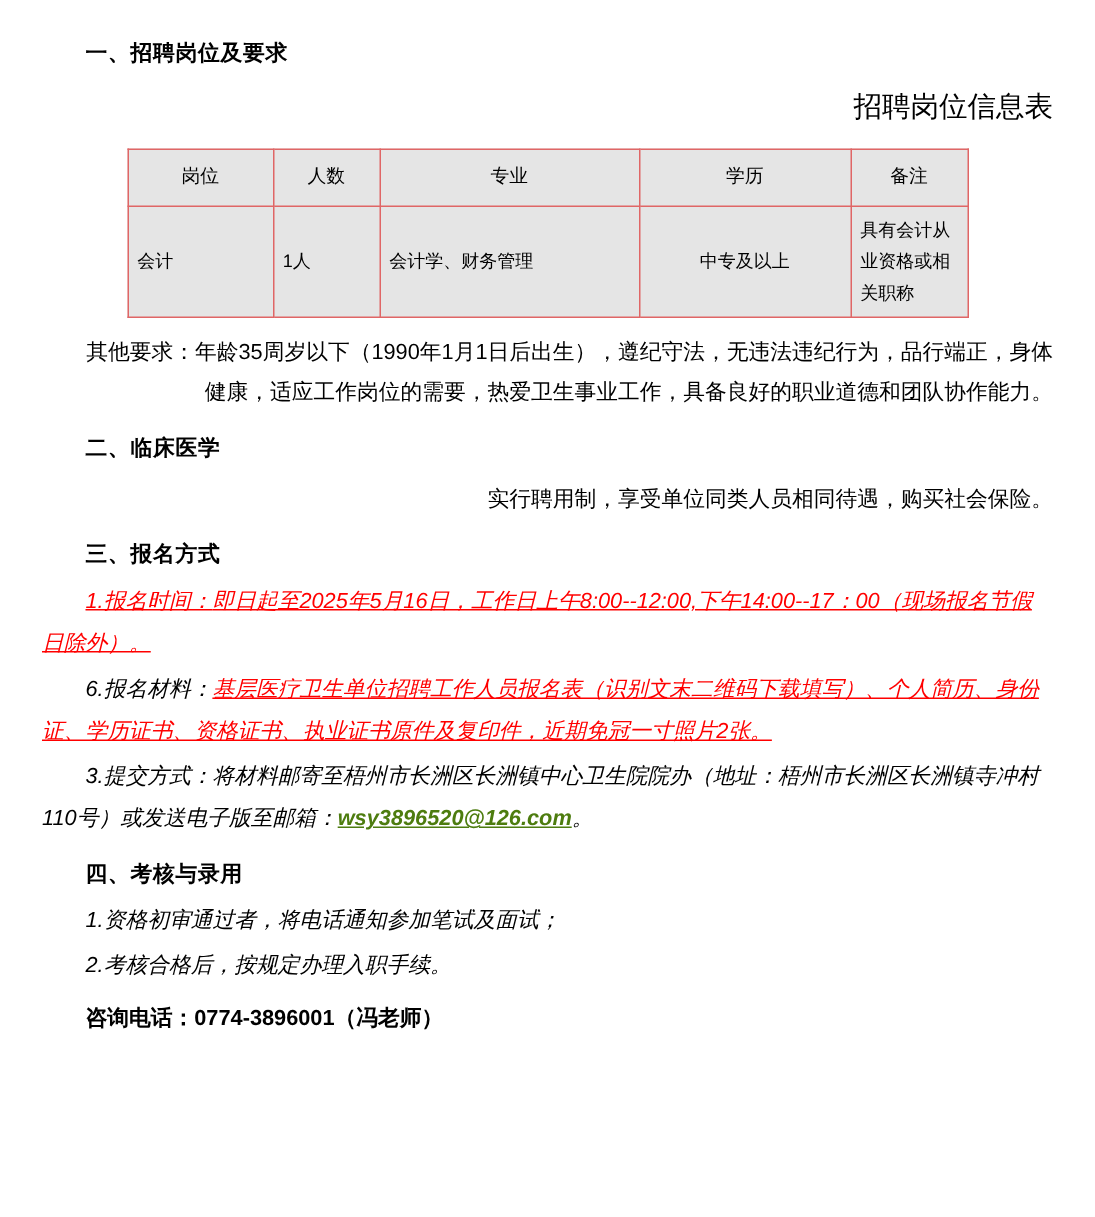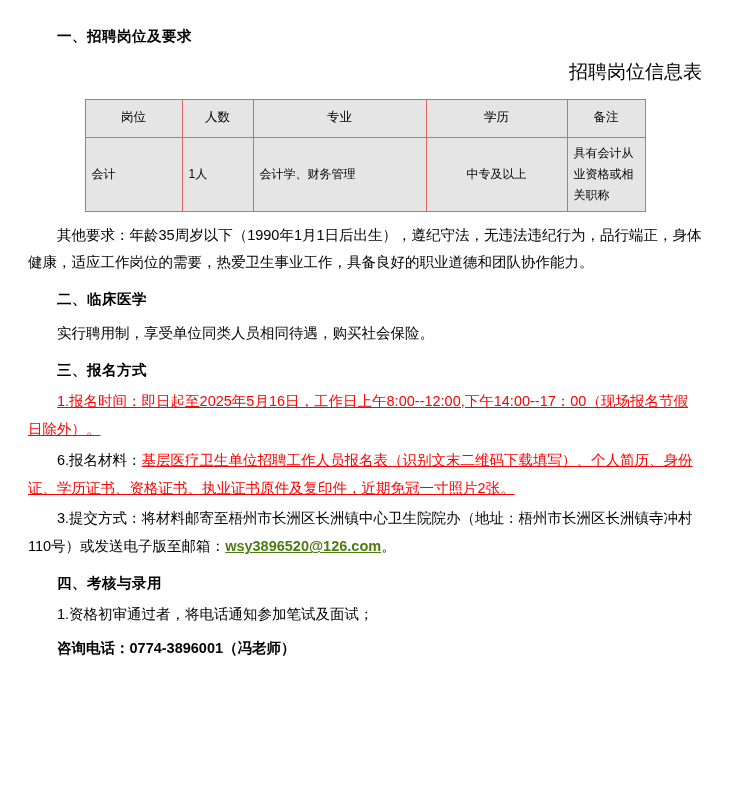--- a/index.html
+++ b/index.html
@@ -62,25 +62,27 @@
     text-align: center;
     font-size: 12.5px;
   }
   table.jobs td.c {
     text-align: center;
   }
   .para {
     text-indent: 2em;
     line-height: 1.9;
     margin-top: 8px;
+    text-align: right;
   }
   .sub {
     text-indent: 2em;
     line-height: 1.95;
     margin-top: 2px;
+    font-style: italic;
   }
   .red {
     color: #ff0000;
   }
   .u {
     text-decoration: underline;
   }
   .mail {
     color: #4d7c0f;
     font-weight: bold;
@@ -131,16 +133,17 @@
   <p class="section-head">三、报名方式</p>
 
   <p class="sub"><span class="red u">1.报名时间：</span><span class="red u">即日起至2025年5月16日，工作日上午8:00--12:00,下午14:00--17：00（现场报名节假日除外）。</span></p>
 
   <p class="sub"><span>6.报名材料：</span><span class="red u">基层医疗卫生单位招聘工作人员报名表（识别文末二维码下载填写）、个人简历、身份证、学历证书、资格证书、执业证书原件及复印件，近期免冠一寸照片2张。</span></p>
 
   <p class="sub"><span>3.提交方式：将材料邮寄至梧州市长洲区长洲镇中心卫生院院办（地址：梧州市长洲区长洲镇寺冲村110号）或发送电子版至邮箱：</span><span class="mail">wsy3896520@126.com</span><span>。</span></p>
 
   <p class="section-head">四、考核与录用</p>
   <p class="sub">1.资格初审通过者，将电话通知参加笔试及面试；</p>
+  <p class="sub">2.考核合格后，按规定办理入职手续。</p>
 
   <p class="phone">咨询电话：0774-3896001（冯老师）</p>
 
 </div>
 
 </body></html>

